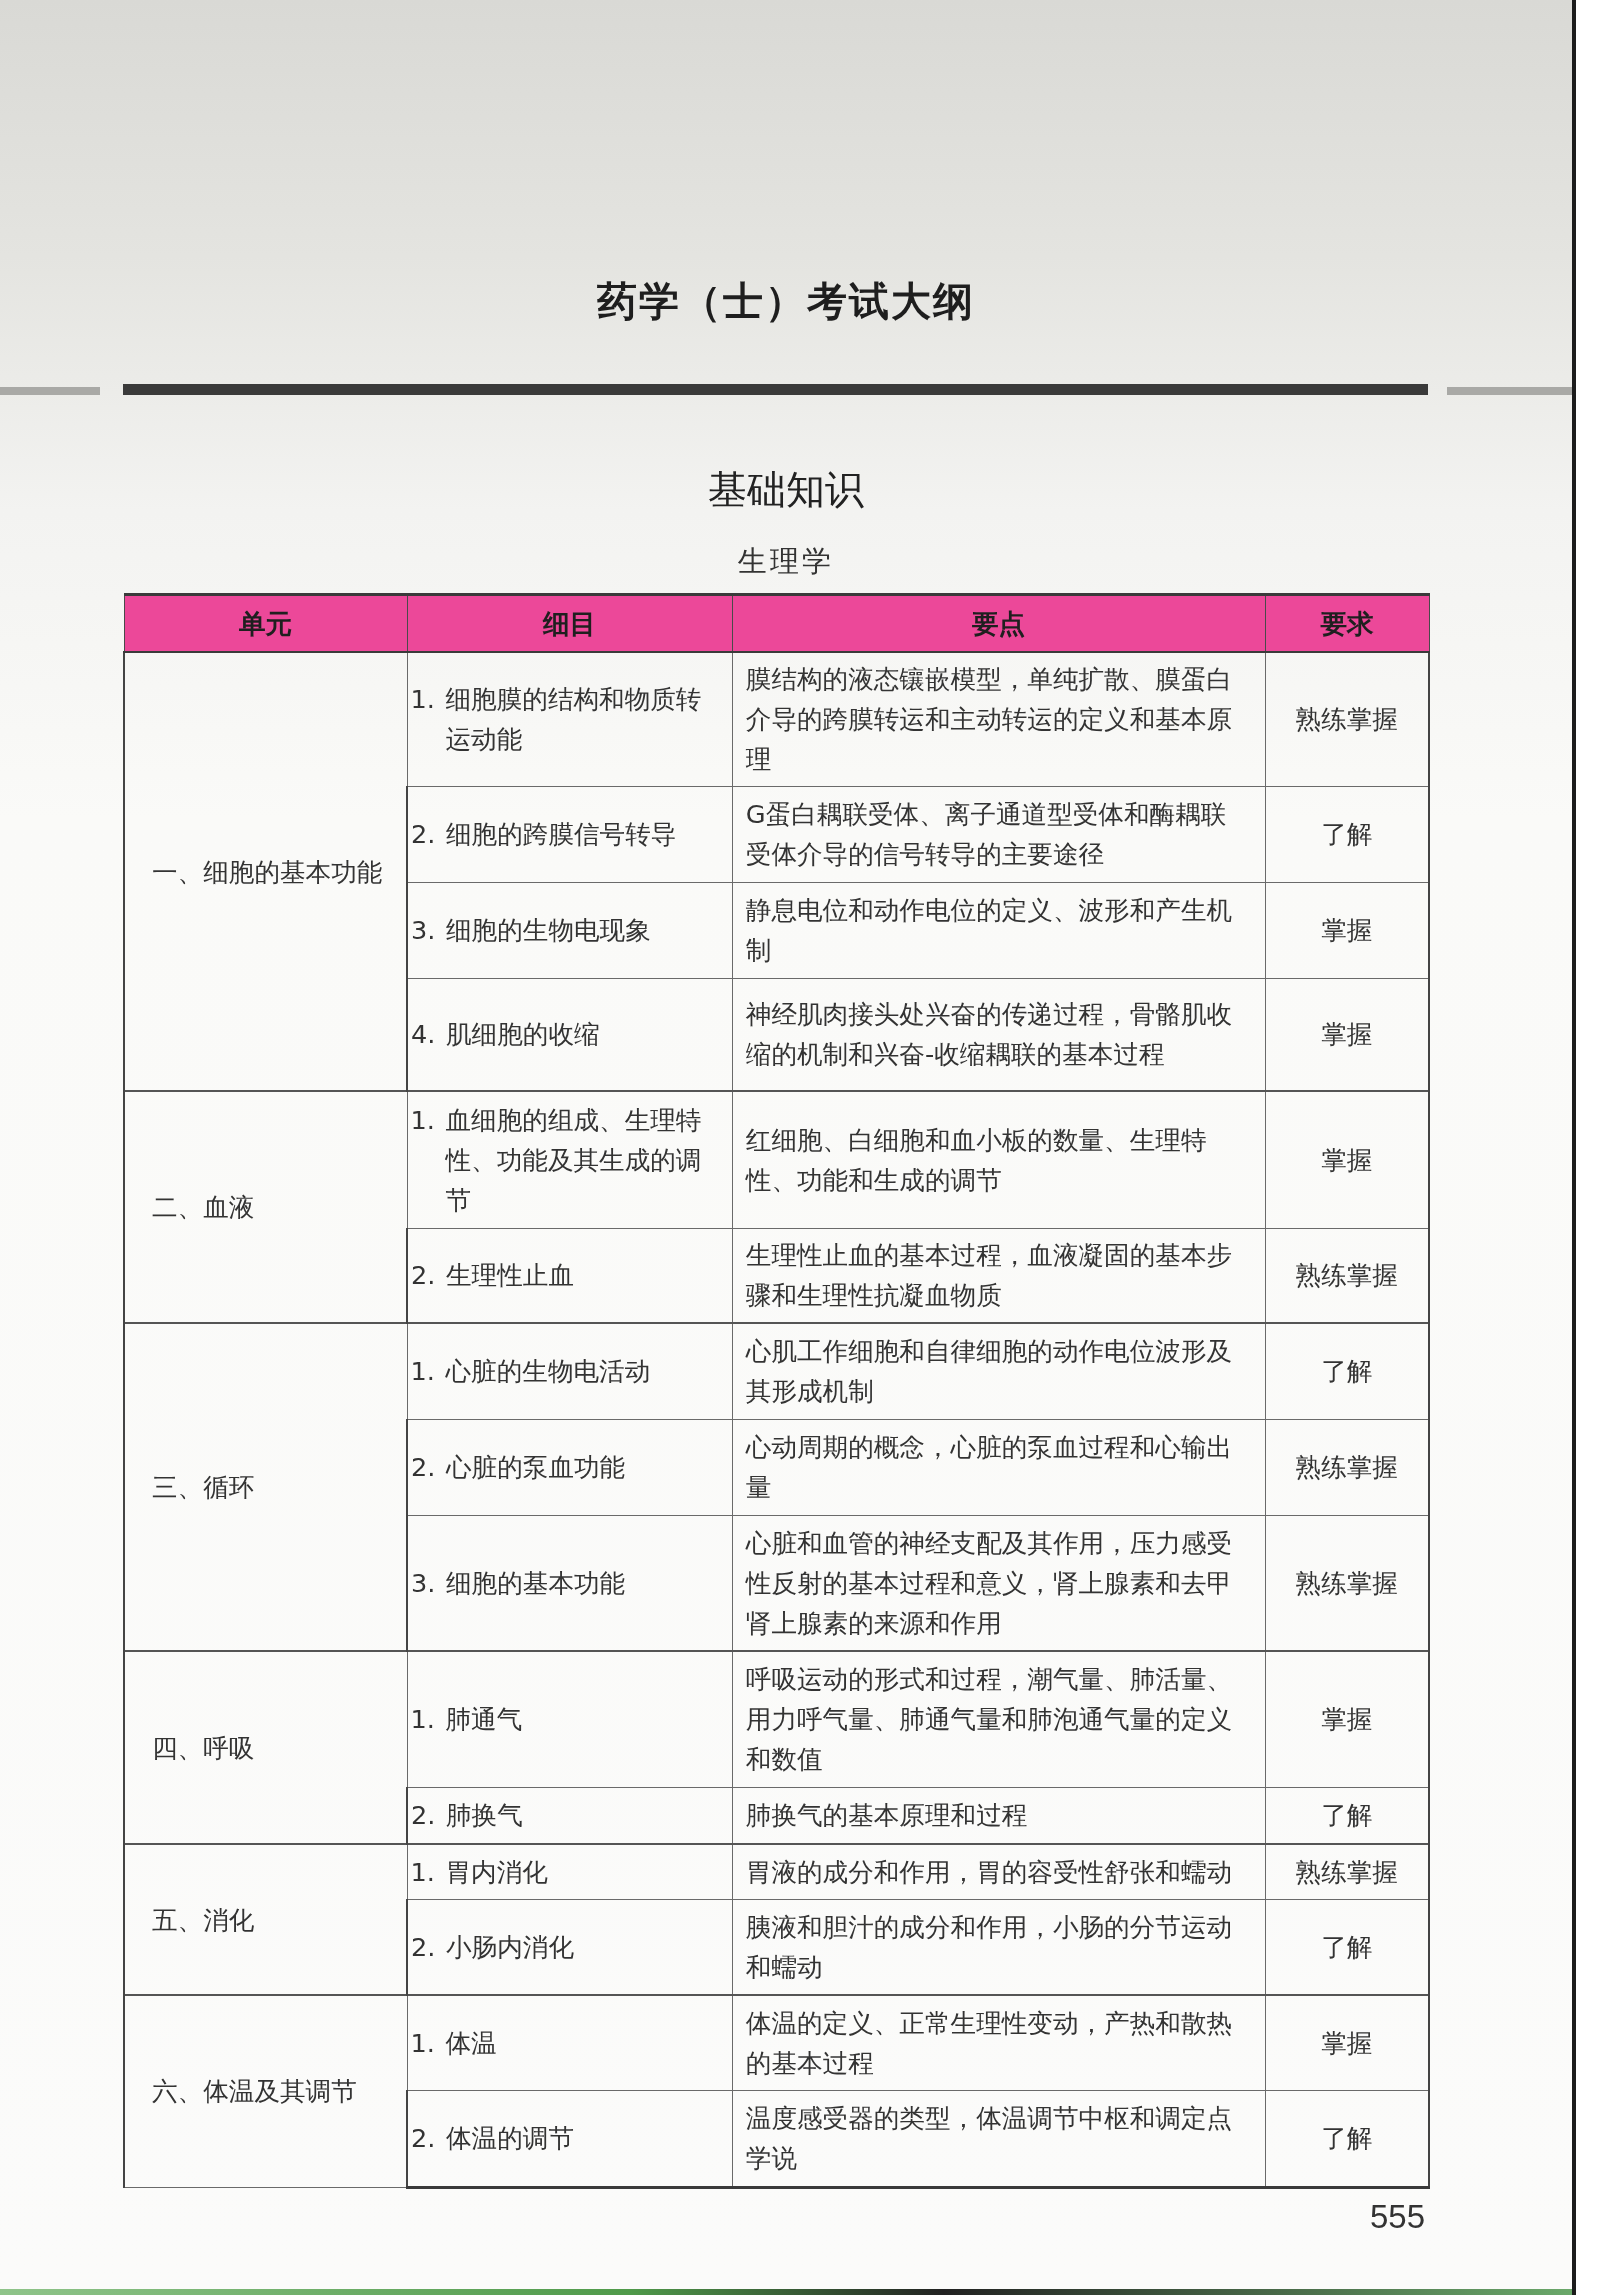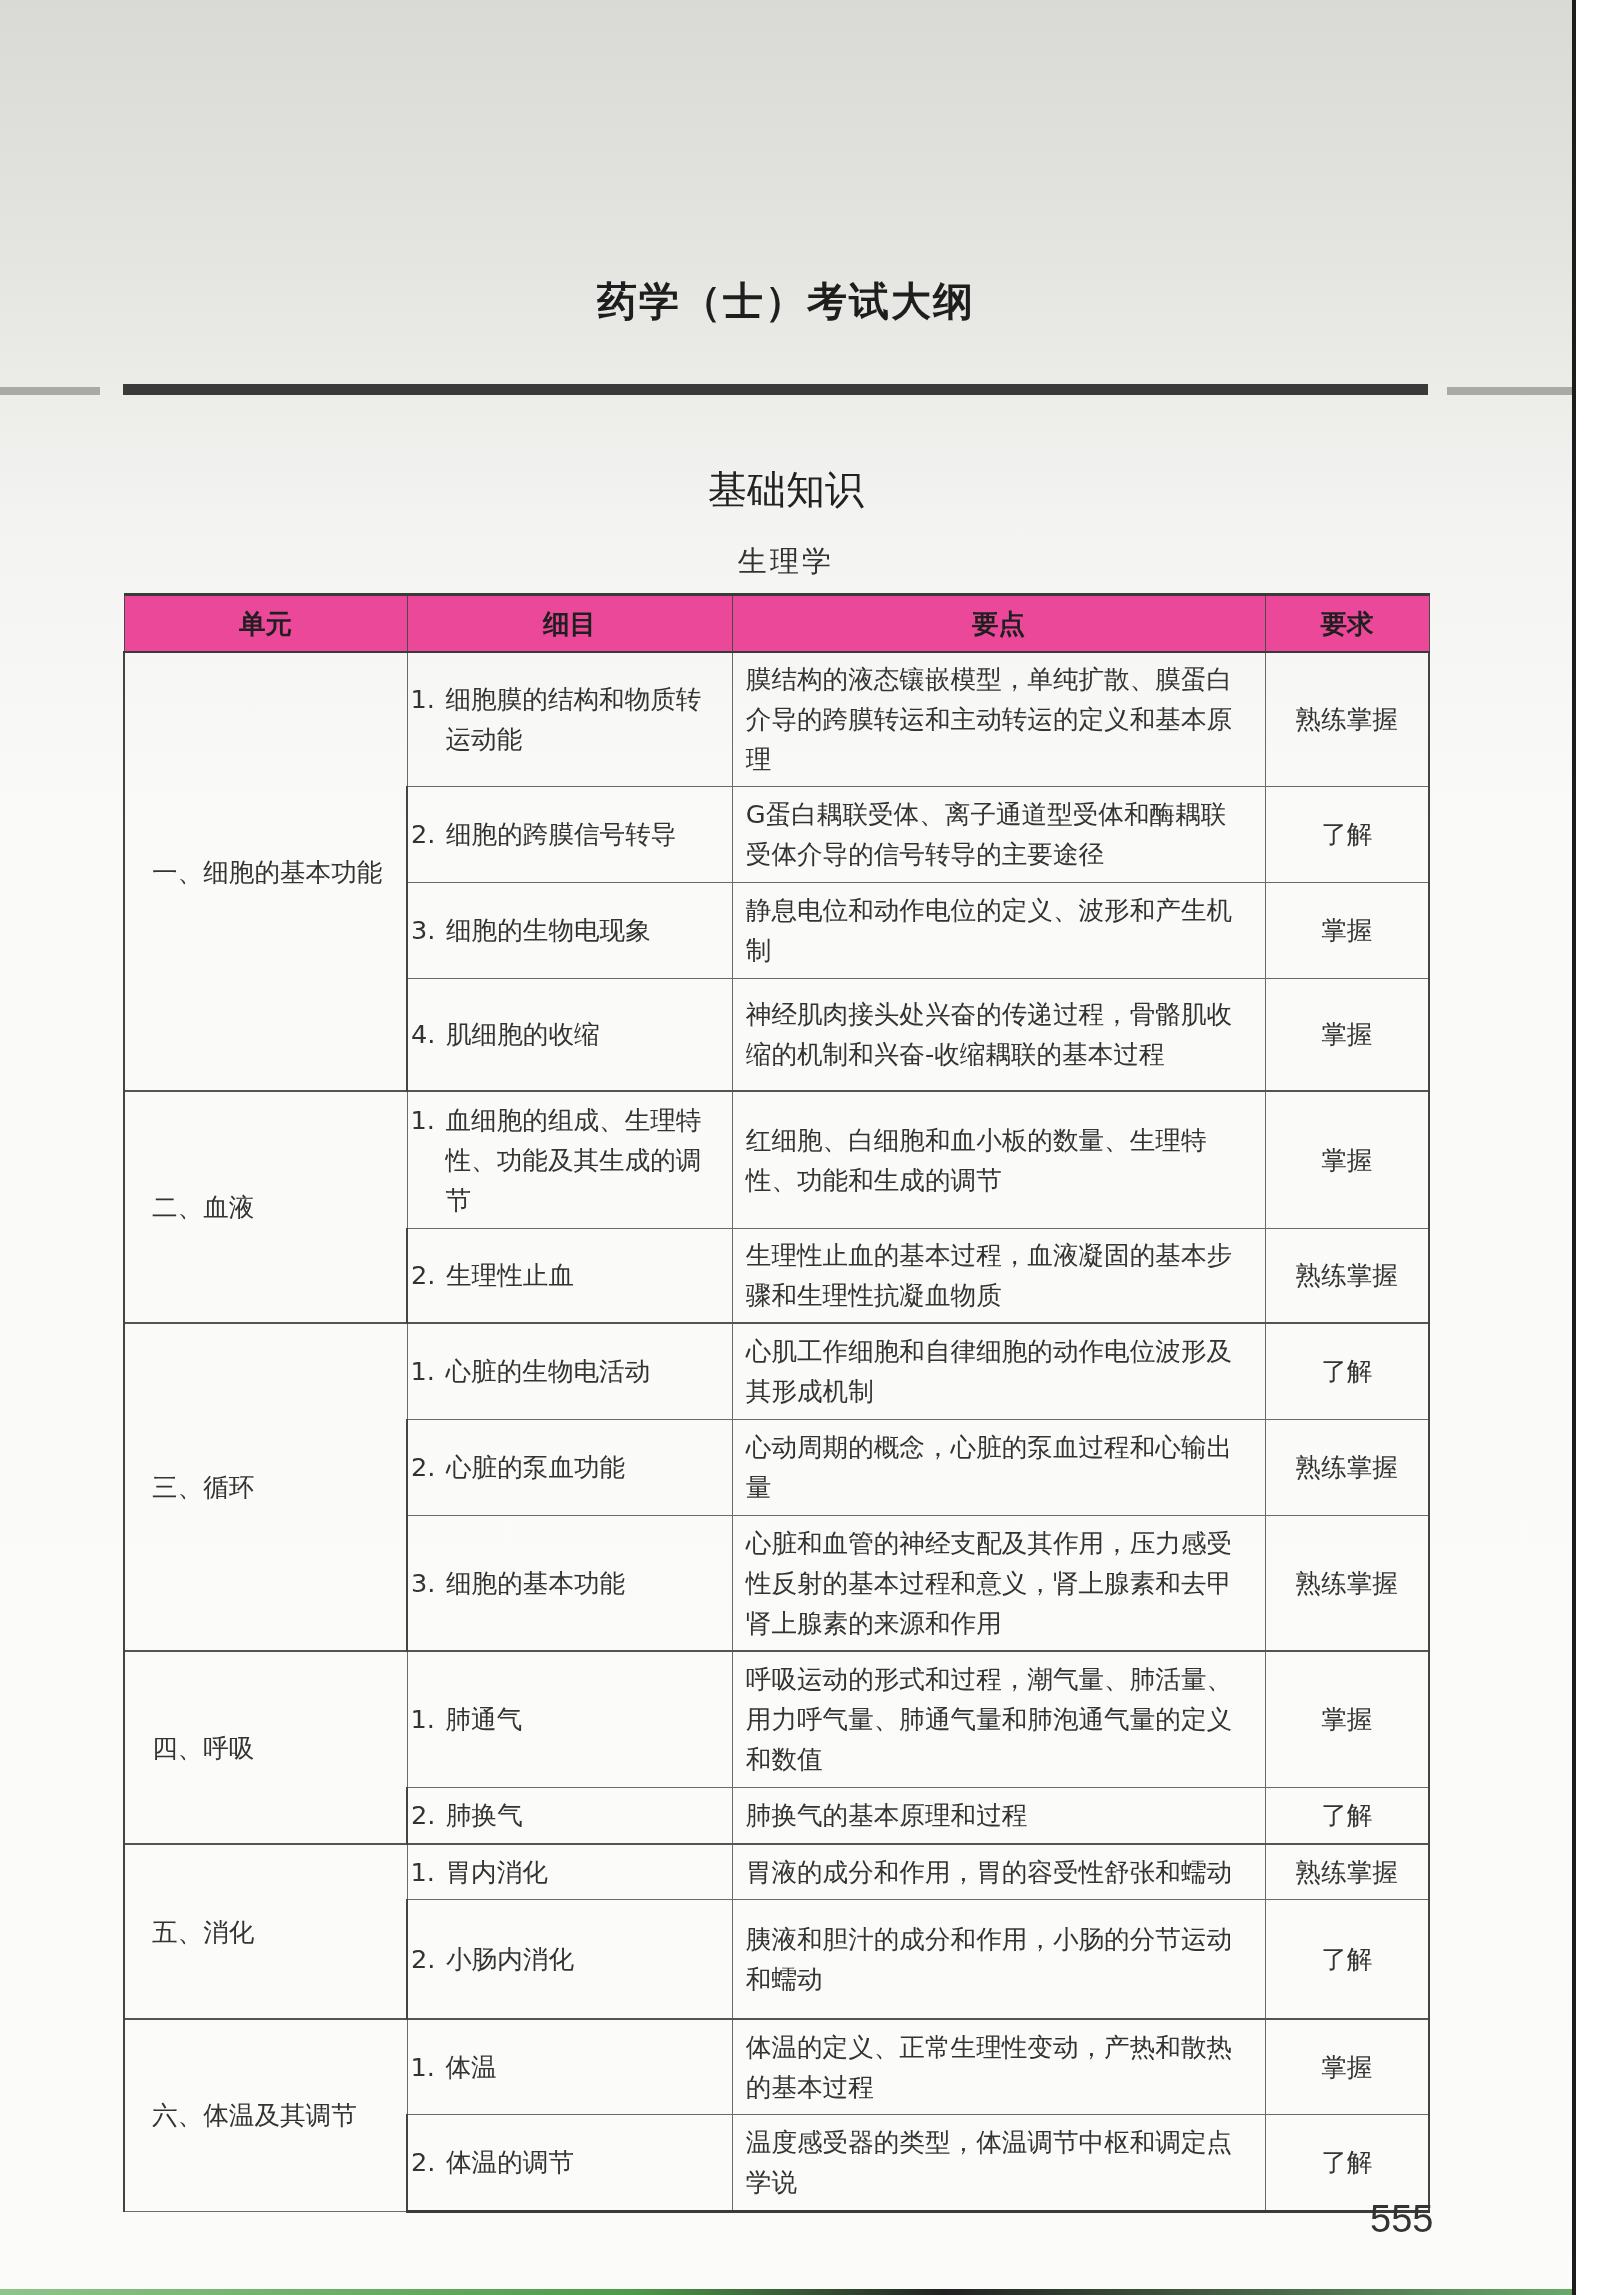--- a/index.html
+++ b/index.html
@@ -66,21 +66,21 @@
   table.syllabus tr.last td { border-bottom: 3.6px solid #3a3a3a; }
   table.syllabus td.unit { padding-left: 27px; }
   table.syllabus td.item { padding-left: 3px; margin-left: 11px; }
   table.syllabus td.item .num { display: inline-block; width: 35px; }
   table.syllabus td.item .txt { display: inline-block; vertical-align: top; width: 261px; }
   table.syllabus td.req { text-align: center; padding: 0 5.1px; margin-left: 39px; }
   table.syllabus td:first-child { border-left: 2.6px solid #444; }
   table.syllabus td:last-child { border-right: 2.6px solid #444; }
   .page-number {
     position: absolute; left: 1370px; top: 2198px; font-family: "Liberation Sans", sans-serif;
-    font-size: 38px; color: #333;
+    font-size: 33px; color: #333;
   }
 </style>
 </head>
 <body>
 
 <div class="page-bg"></div>
 <div class="right-edge"></div>
 <div class="right-margin"></div>
 <div class="bottom-strip"></div>
 
@@ -166,21 +166,21 @@
         <td class="item"><span class="num">2.</span><span class="txt">肺换气</span></td>
         <td>肺换气的基本原理和过程</td>
         <td class="req">了解</td>
       </tr>
       <tr class="unit-start" style="height: 55px;">
         <td class="unit" rowspan="2">五、消化</td>
         <td class="item"><span class="num">1.</span><span class="txt">胃内消化</span></td>
         <td>胃液的成分和作用，胃的容受性舒张和蠕动</td>
         <td class="req">熟练掌握</td>
       </tr>
-      <tr style="height: 120px;">
+      <tr style="height: 96px;">
         <td class="item"><span class="num">2.</span><span class="txt">小肠内消化</span></td>
         <td>胰液和胆汁的成分和作用，小肠的分节运动和蠕动</td>
         <td class="req">了解</td>
       </tr>
       <tr class="unit-start" style="height: 95px;">
         <td class="unit" rowspan="2">六、体温及其调节</td>
         <td class="item"><span class="num">1.</span><span class="txt">体温</span></td>
         <td>体温的定义、正常生理性变动，产热和散热的基本过程</td>
         <td class="req">掌握</td>
       </tr>

